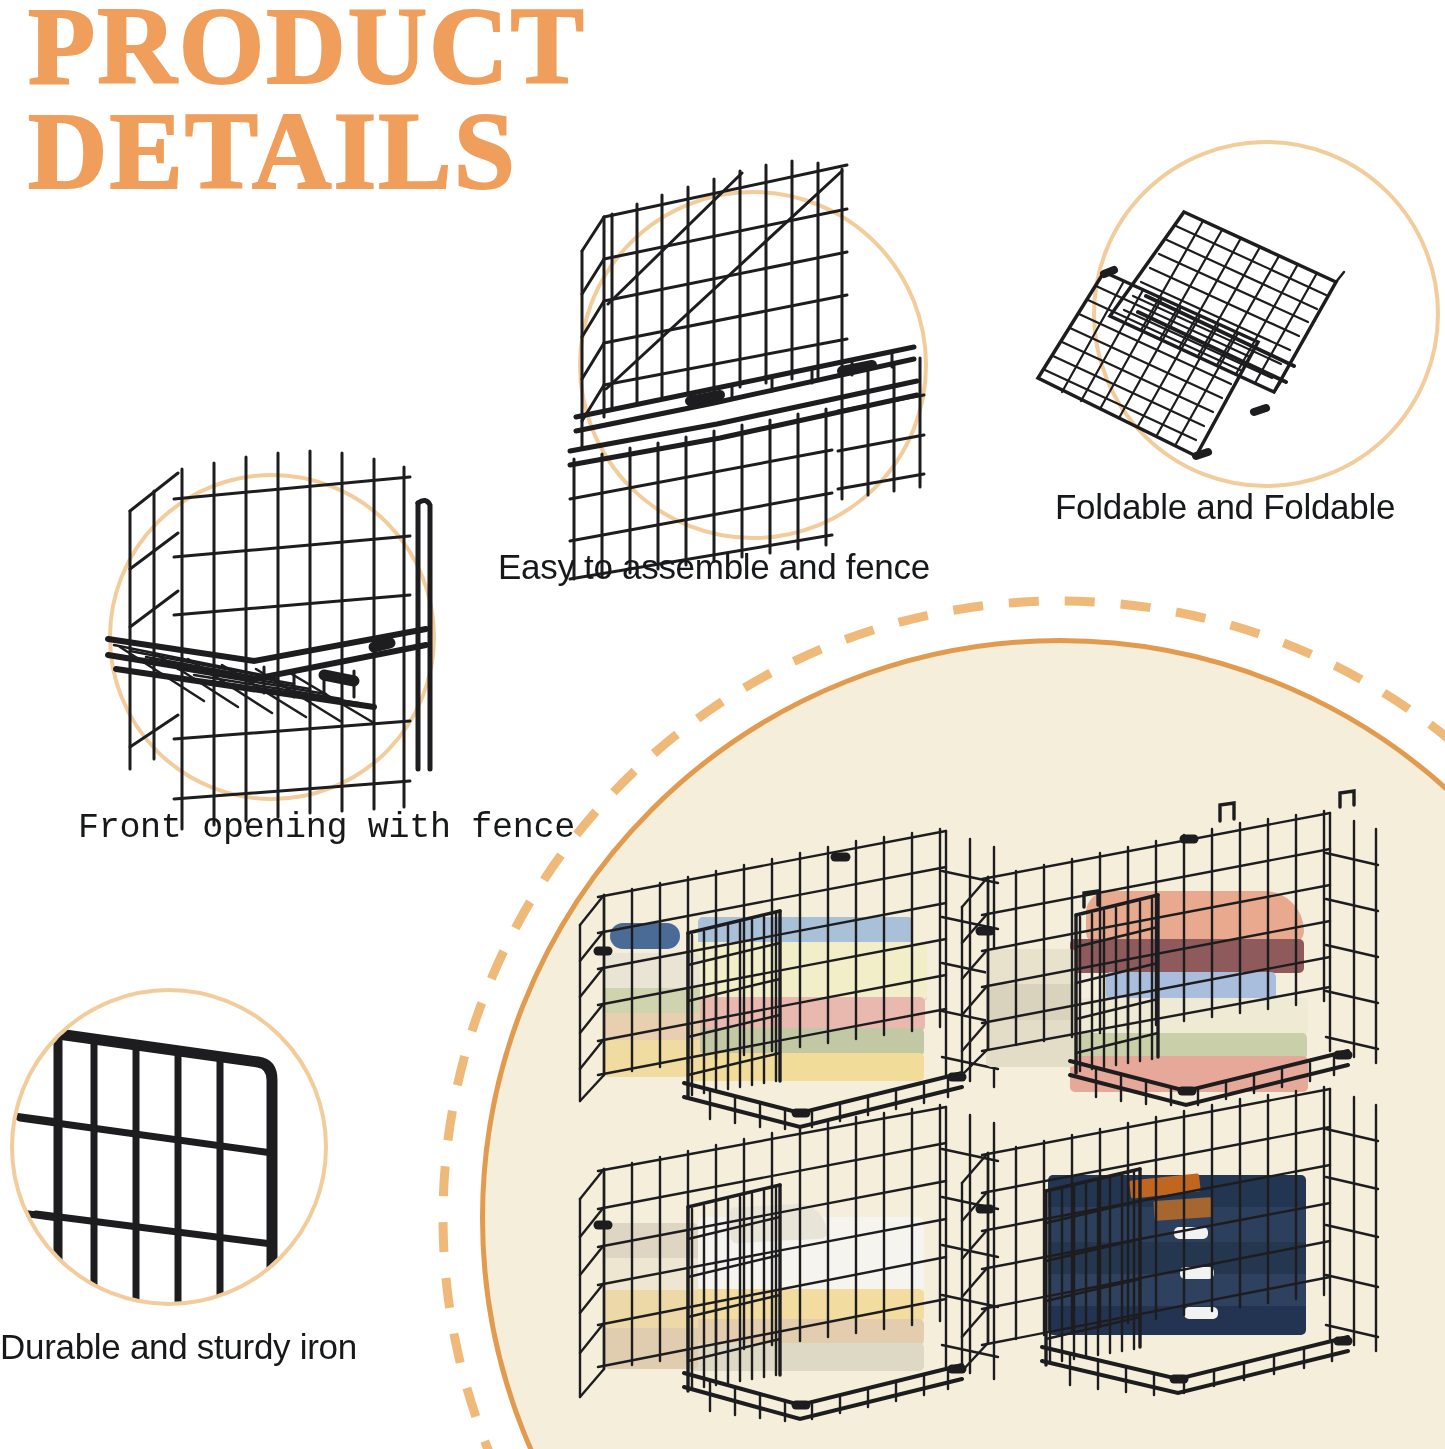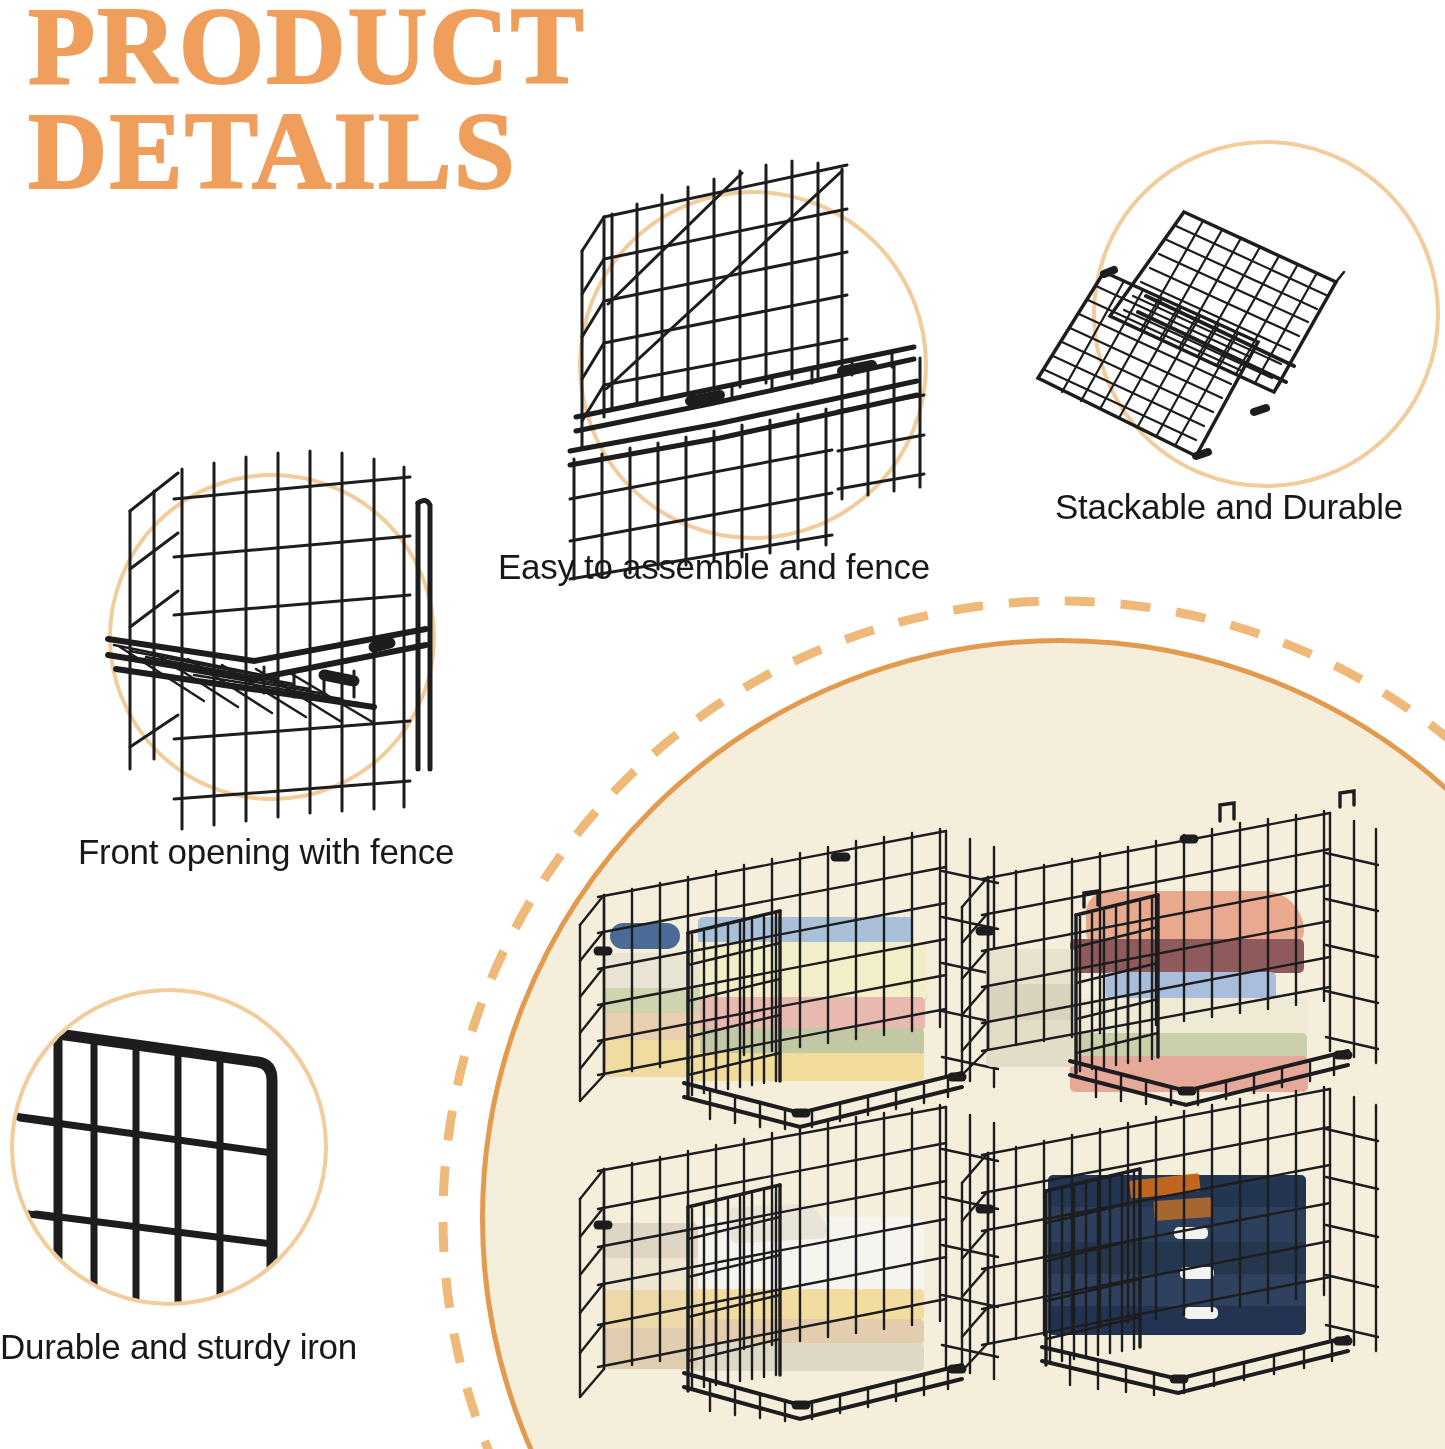--- a/index.html
+++ b/index.html
@@ -62,21 +62,21 @@
   }
 
   
   #feature-assemble .inset-circle { left: 578px; top: 190px; width: 350px; height: 350px; }
   #feature-assemble .caption      { left: 498px; top: 547px; }
 
   #feature-fold .inset-circle { left: 1092px; top: 140px; width: 348px; height: 348px; }
   #feature-fold .caption      { left: 1055px; top: 487px; }
 
   #feature-fence .inset-circle { left: 108px; top: 473px; width: 328px; height: 328px; }
-  #feature-fence .caption      { left: 78px;  top: 832px; }
+  #feature-fence .caption      { left: 78px;  top: 808px; font-family: Liberation Mono, monospace; }
 
   #feature-iron .inset-circle { left: 10px; top: 988px; width: 318px; height: 318px; }
   #feature-iron .caption      { left: 0px;  top: 1327px; text-align: right; }
 
   
   .wire-svg { position: absolute; overflow: visible; }
 
   
   #hero {
     position: absolute;
@@ -290,21 +290,21 @@
           <path d="M160 292 L172 288"></path>
         </g>
 
         <g stroke-width="2.5">
           <path d="M238 228 L246 216"></path>
           <path d="M300 118 L308 108"></path>
         </g>
       </g>
     </svg>
   </div>
-  <div class="caption">Stackable and Durable</div>
+  <div class="caption">Foldable and Foldable</div>
 </div>
 
 <div class="feature" id="feature-fence">
   <div class="inset-circle">
     <svg class="wire-svg" width="400" height="400" viewBox="0 0 400 400" style="left:-38px; top:-38px;">
       <g stroke="#1d1d1f" fill="none" stroke-linecap="round">
 
         <g stroke-width="3">
           <path d="M108 30 L108 390"></path>
             <path d="M140 24 L140 386"></path>

